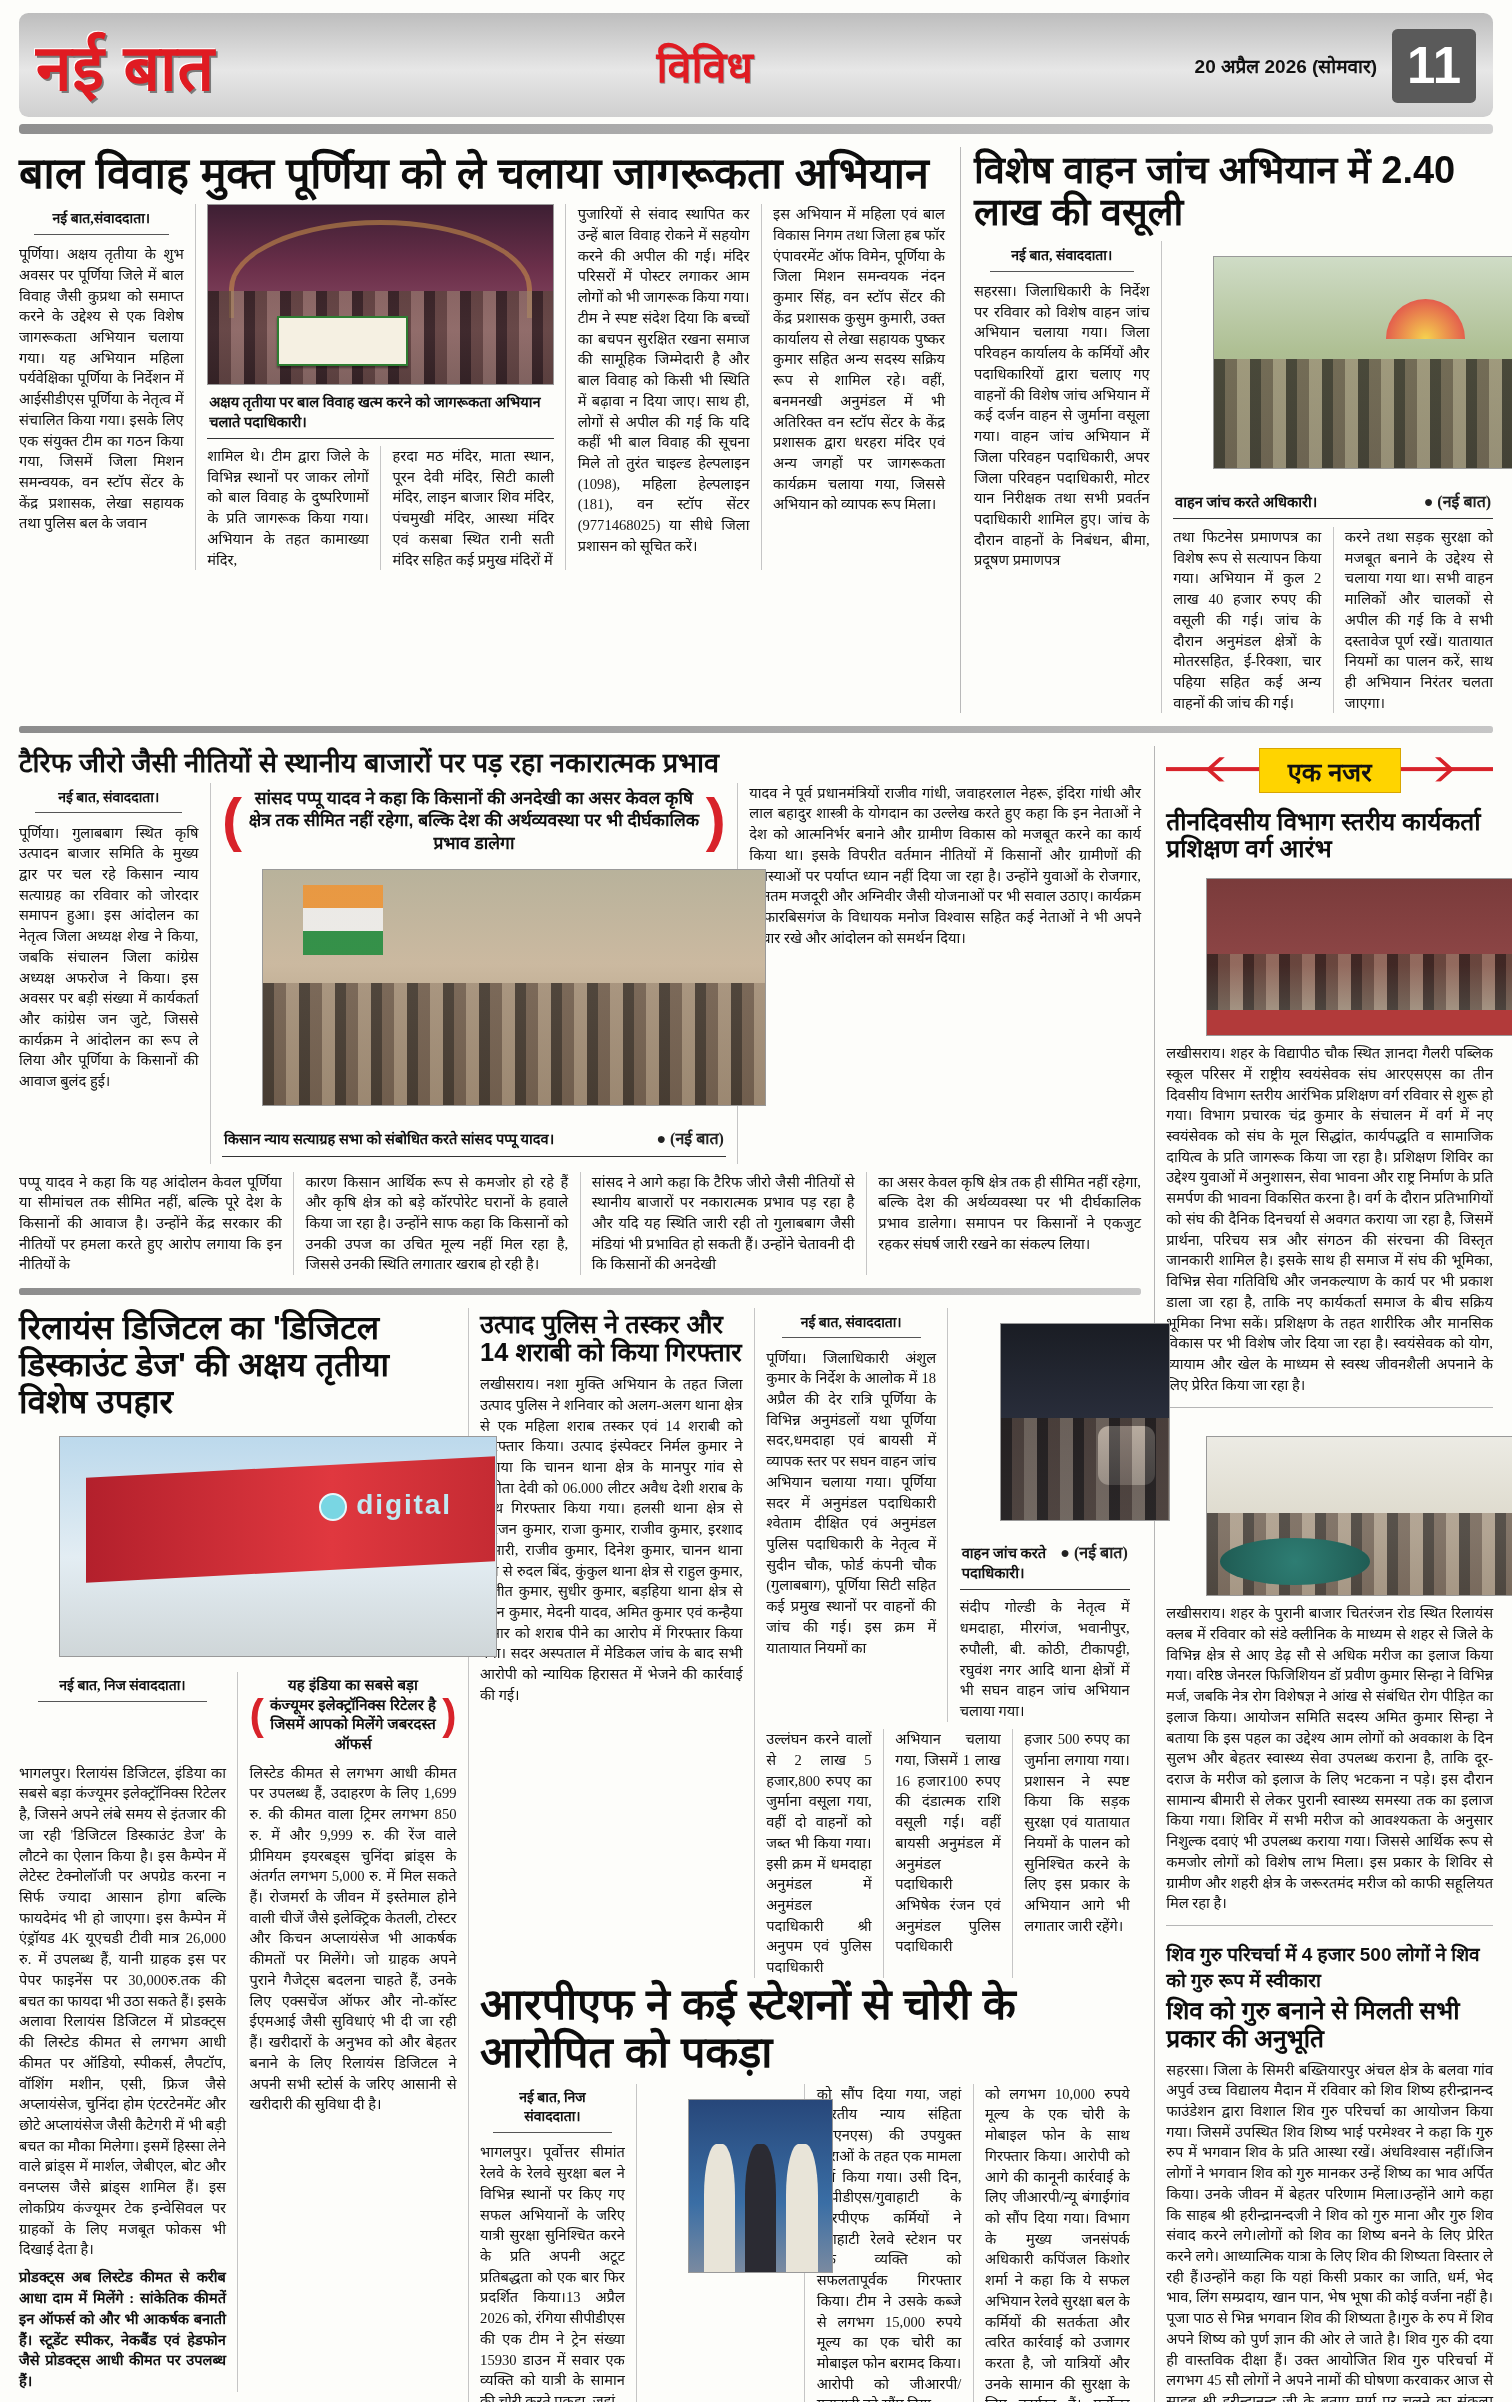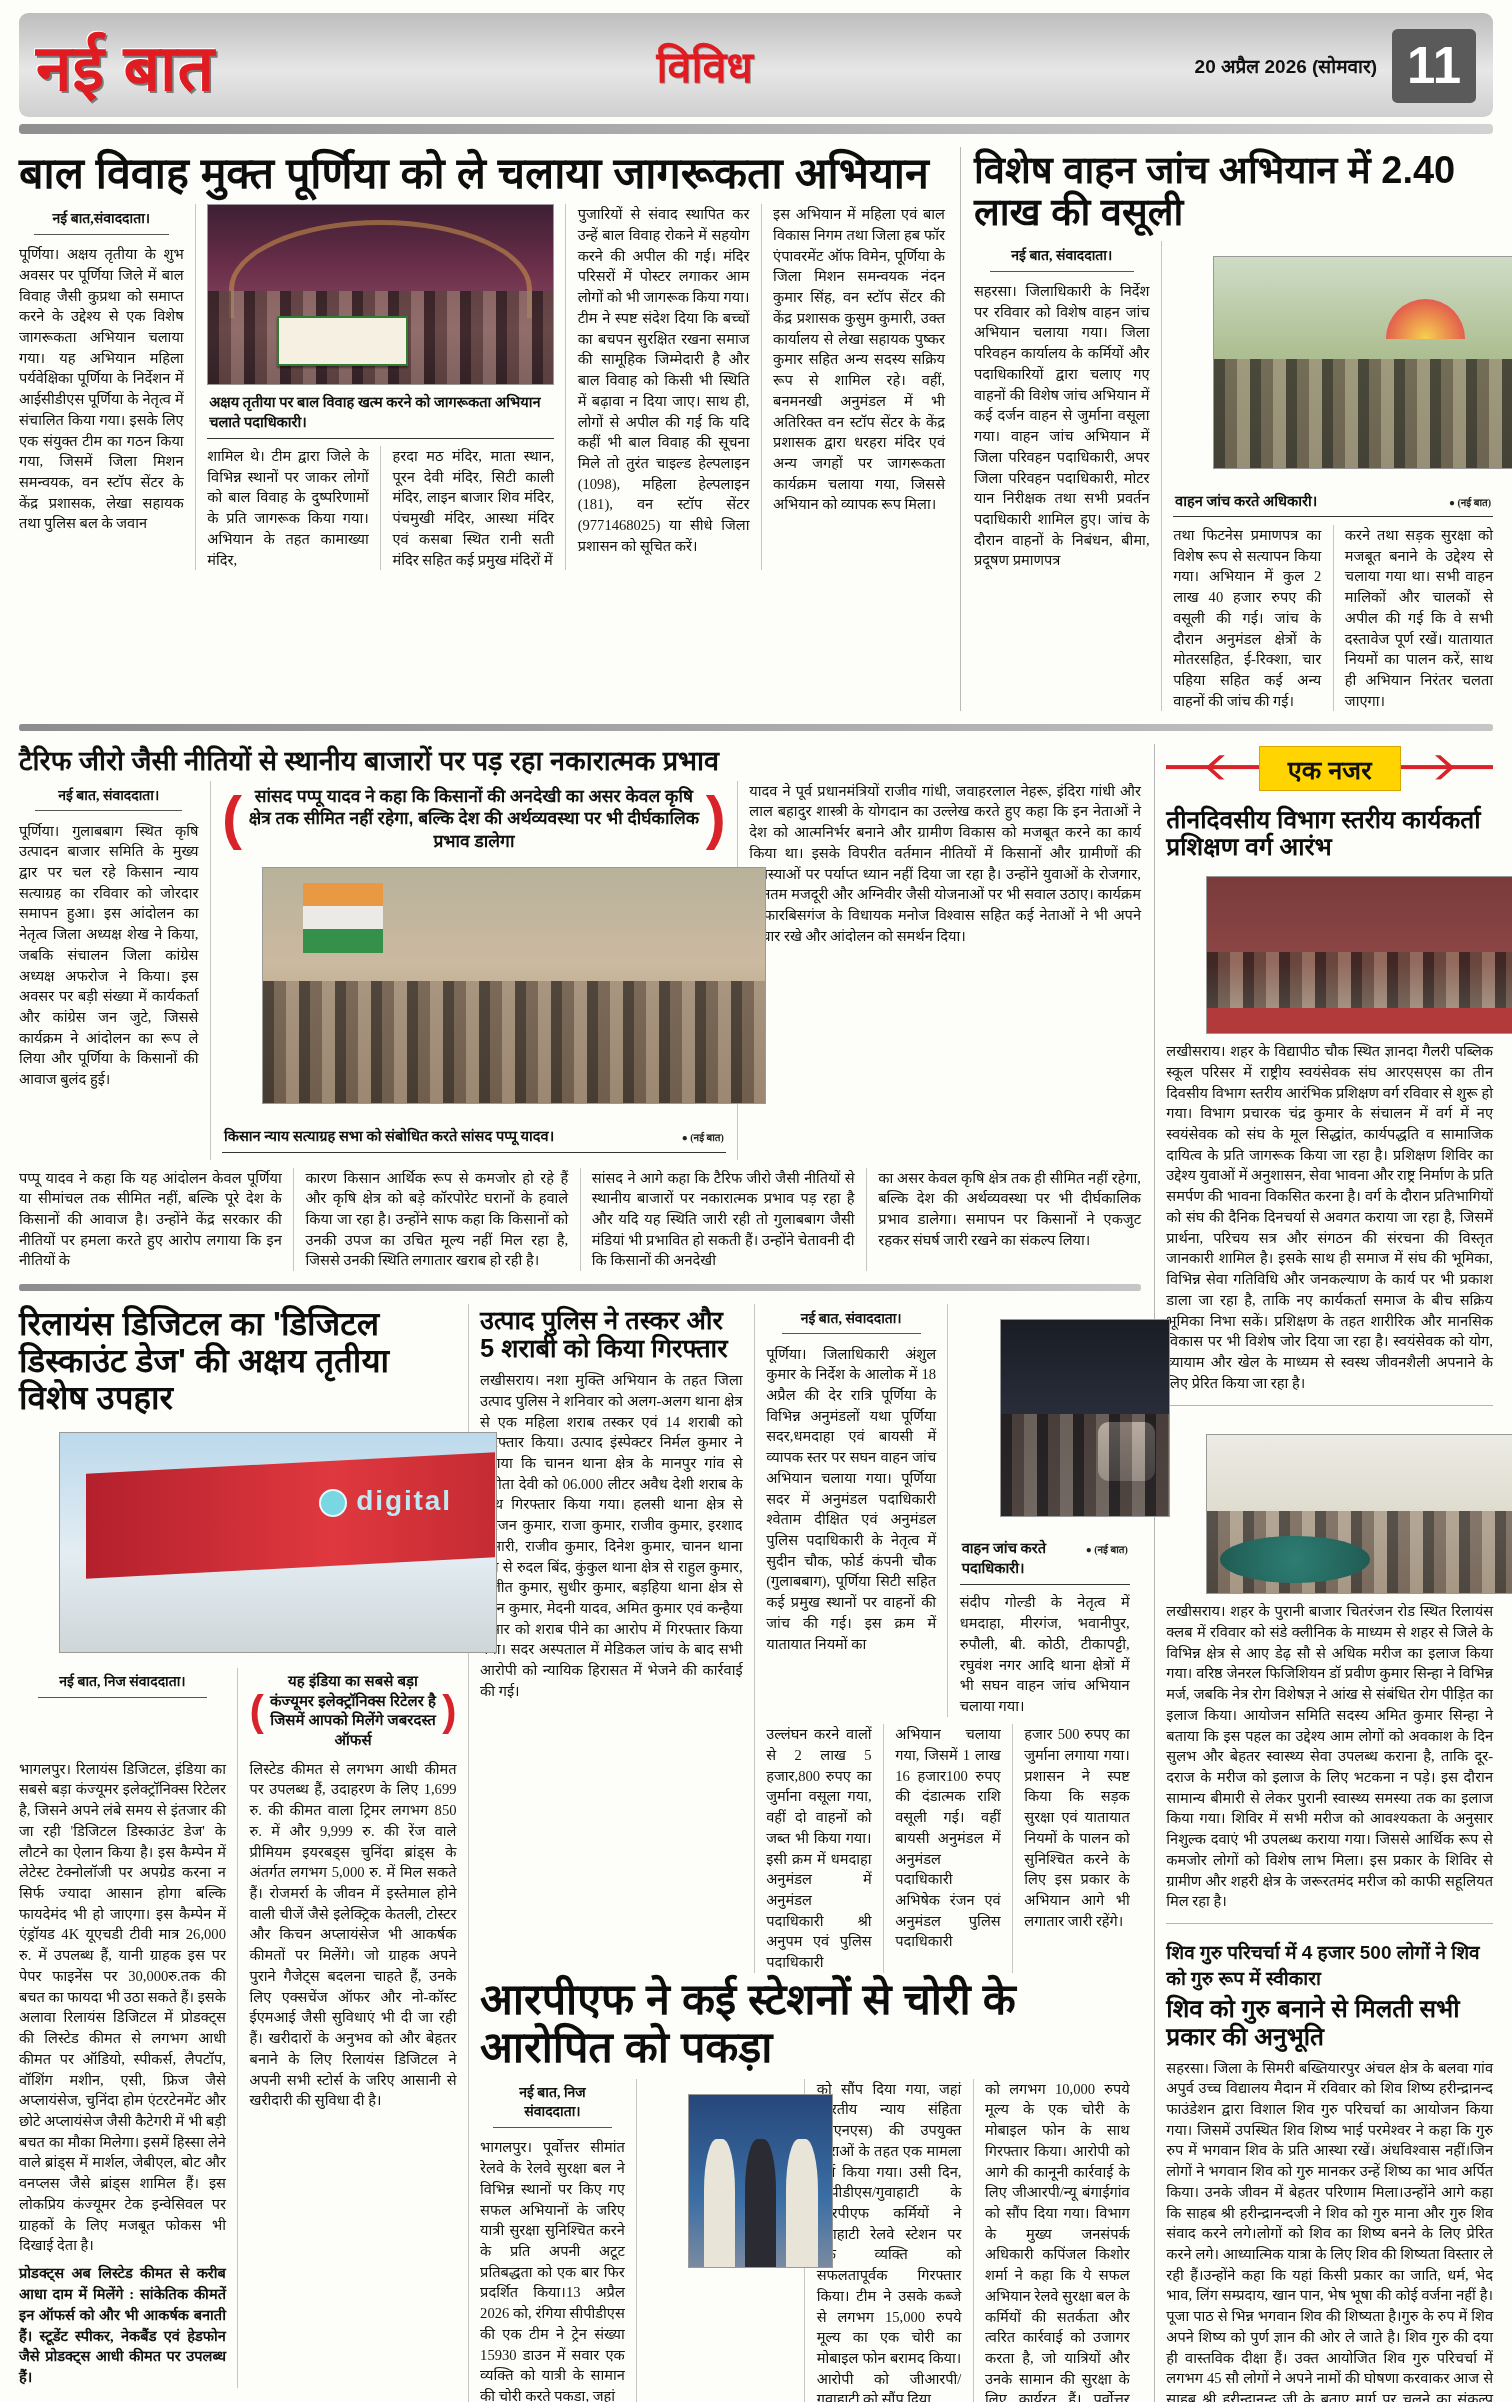--- a/index.html
+++ b/index.html
@@ -23,21 +23,21 @@
   .body-txt{font-size:14.6px;line-height:1.42;text-align:justify;}
   .byline{font-weight:700;font-size:14px;text-align:center;margin:3.8px auto 9.4px;padding-bottom:6.6px;
           border-bottom:1.4px solid #555;width:82%;}
   .cols{display:flex;}
   .col{flex:1;min-width:0;padding:0 11.3px;}
   .col:first-child{padding-left:0;}
   .col:last-child{padding-right:0;}
   .col + .col{border-left:0.9px solid #c5c5c5;}
   .figcap{display:flex;justify-content:space-between;align-items:baseline;gap:7.5px;
           font-weight:700;font-size:14.6px;padding:5.6px 1.9px 6.6px;border-bottom:1.4px solid #333;margin-bottom:7.5px;}
-  .credit{font-size:10px;font-weight:700;white-space:nowrap;color:#222;}
+  .credit{font-size:16px;font-weight:700;white-space:nowrap;color:#222;}
   .rule-thick{height:6.6px;background:linear-gradient(90deg,#8d8d8d,#c6c6c6);border-radius:2.8px;margin:13px 0;}
   .quote{display:flex;align-items:center;gap:5.6px;margin:3.8px 0 9.4px;}
   .quote .qmark{color:#d8232a;font-family:"Liberation Sans",sans-serif;font-size:60px;font-weight:800;line-height:.8;}
   .quote .qtext{font-family:"Liberation Sans",sans-serif;font-weight:800;font-size:17.4px;line-height:1.3;text-align:center;}
   
   .photo{position:relative;overflow:hidden;width:100%;background:#888;border:0.9px solid #999;}
   .crowd{position:absolute;left:0;right:0;bottom:0;height:52%;
          background:repeating-linear-gradient(90deg,rgba(35,28,24,.72) 0 11.3px,rgba(88,70,58,.68) 11.3px 22.6px,rgba(150,130,110,.6) 22.6px 36px);}
   .ph-temple{background:linear-gradient(180deg,#3d1f33,#6b2f4a 35%,#8a4d66 70%,#5d3148);}
   .ph-temple .arch{position:absolute;left:6%;right:6%;top:8%;height:55%;border:5.6px solid #d9a14b;border-bottom:none;
@@ -230,21 +230,21 @@
           <div class="cols">
             <div class="col">
               <div class="body-txt">भागलपुर। रिलायंस डिजिटल, इंडिया का सबसे बड़ा कंज्यूमर इलेक्ट्रॉनिक्स रिटेलर है, जिसने अपने लंबे समय से इंतजार की जा रही 'डिजिटल डिस्काउंट डेज' के लौटने का ऐलान किया है। इस कैम्पेन में लेटेस्ट टेक्नोलॉजी पर अपग्रेड करना न सिर्फ ज्यादा आसान होगा बल्कि फायदेमंद भी हो जाएगा। इस कैम्पेन में एंड्रॉयड 4K यूएचडी टीवी मात्र 26,000 रु. में उपलब्ध हैं, यानी ग्राहक इस पर पेपर फाइनेंस पर 30,000रु.तक की बचत का फायदा भी उठा सकते हैं। इसके अलावा रिलायंस डिजिटल में प्रोडक्ट्स की लिस्टेड कीमत से लगभग आधी कीमत पर ऑडियो, स्पीकर्स, लैपटॉप, वॉशिंग मशीन, एसी, फ्रिज जैसे अप्लायंसेज, चुनिंदा होम एंटरटेनमेंट और छोटे अप्लायंसेज जैसी कैटेगरी में भी बड़ी बचत का मौका मिलेगा। इसमें हिस्सा लेने वाले ब्रांड्स में मार्शल, जेबीएल, बोट और वनप्लस जैसे ब्रांड्स शामिल हैं। इस लोकप्रिय कंज्यूमर टेक इन्वेसिवल पर ग्राहकों के लिए मजबूत फोकस भी दिखाई देता है।</div>
               <div class="body-txt mt8" style="font-weight:700;">प्रोडक्ट्स अब लिस्टेड कीमत से करीब आधा दाम में मिलेंगे : सांकेतिक कीमतें इन ऑफर्स को और भी आकर्षक बनाती हैं। स्टूडेंट स्पीकर, नेकबैंड एवं हेडफोन जैसे प्रोडक्ट्स आधी कीमत पर उपलब्ध हैं।</div>
             </div>
             <div class="col body-txt">लिस्टेड कीमत से लगभग आधी कीमत पर उपलब्ध हैं, उदाहरण के लिए 1,699 रु. की कीमत वाला ट्रिमर लगभग 850 रु. में और 9,999 रु. की रेंज वाले प्रीमियम इयरबड्स चुनिंदा ब्रांड्स के अंतर्गत लगभग 5,000 रु. में मिल सकते हैं। रोजमर्रा के जीवन में इस्तेमाल होने वाली चीजें जैसे इलेक्ट्रिक केतली, टोस्टर और किचन अप्लायंसेज भी आकर्षक कीमतों पर मिलेंगे। जो ग्राहक अपने पुराने गैजेट्स बदलना चाहते हैं, उनके लिए एक्सचेंज ऑफर और नो-कॉस्ट ईएमआई जैसी सुविधाएं भी दी जा रही हैं। खरीदारों के अनुभव को और बेहतर बनाने के लिए रिलायंस डिजिटल ने अपनी सभी स्टोर्स के जरिए आसानी से खरीदारी की सुविधा दी है।</div>
           </div>
         </article>
 
         <article class="cell cell-f">
-          <h1 class="h-serif sz-27">उत्पाद पुलिस ने तस्कर और 5 शराबी को किया गिरफ्तार</h1>
+          <h1 class="h-serif sz-27">उत्पाद पुलिस ने तस्कर और 14 शराबी को किया गिरफ्तार</h1>
           <div class="body-txt">लखीसराय। नशा मुक्ति अभियान के तहत जिला उत्पाद पुलिस ने शनिवार को अलग-अलग थाना क्षेत्र से एक महिला शराब तस्कर एवं 14 शराबी को गिरफ्तार किया। उत्पाद इंस्पेक्टर निर्मल कुमार ने बताया कि चानन थाना क्षेत्र के मानपुर गांव से सुनीता देवी को 06.000 लीटर अवैध देशी शराब के साथ गिरफ्तार किया गया। हलसी थाना क्षेत्र से निरंजन कुमार, राजा कुमार, राजीव कुमार, इरशाद अंसारी, राजीव कुमार, दिनेश कुमार, चानन थाना क्षेत्र से रुदल बिंद, कुंकुल थाना क्षेत्र से राहुल कुमार, संजीत कुमार, सुधीर कुमार, बड़हिया थाना क्षेत्र से पवन कुमार, मेदनी यादव, अमित कुमार एवं कन्हैया कुमार को शराब पीने का आरोप में गिरफ्तार किया गया। सदर अस्पताल में मेडिकल जांच के बाद सभी आरोपी को न्यायिक हिरासत में भेजने की कार्रवाई की गई।</div>
         </article>
 
         <article class="cell cell-g">
           <div class="cols">
             <div class="col">
               <div class="byline">नई बात, संवाददाता।</div>
               <div class="body-txt">पूर्णिया। जिलाधिकारी अंशुल कुमार के निर्देश के आलोक में 18 अप्रैल की देर रात्रि पूर्णिया के विभिन्न अनुमंडलों यथा पूर्णिया सदर,धमदाहा एवं बायसी में व्यापक स्तर पर सघन वाहन जांच अभियान चलाया गया। पूर्णिया सदर में अनुमंडल पदाधिकारी श्वेताम दीक्षित एवं अनुमंडल पुलिस पदाधिकारी के नेतृत्व में सुदीन चौक, फोर्ड कंपनी चौक (गुलाबबाग), पूर्णिया सिटी सहित कई प्रमुख स्थानों पर वाहनों की जांच की गई। इस क्रम में यातायात नियमों का</div>
             </div>
             <div class="col">

